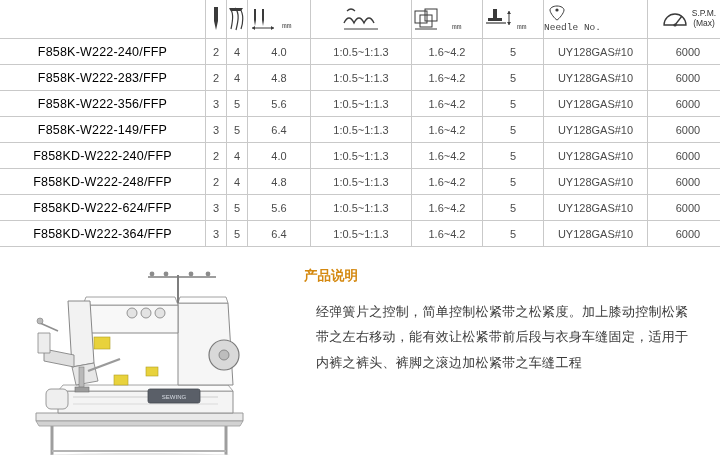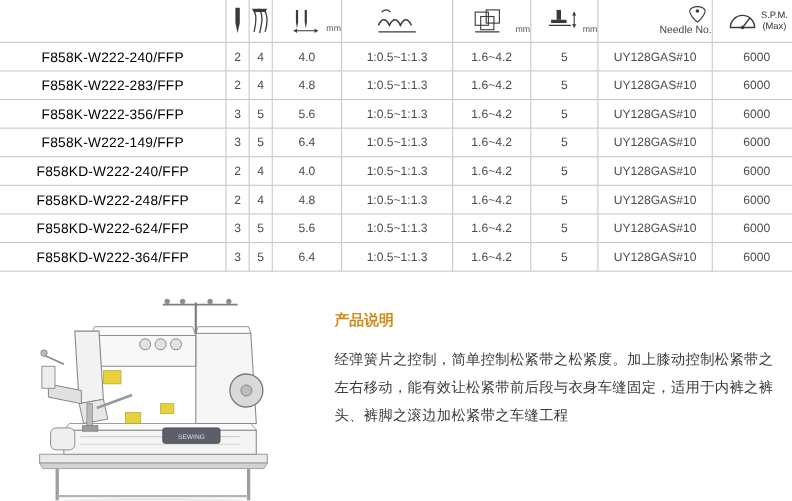--- a/index.html
+++ b/index.html
@@ -80,24 +80,25 @@
   }
   .icon-wrap svg { display: block; }
   .mm-label {
     font-size: 8px;
     color: #555;
     margin-left: 2px;
   }
   .hdr-inner {
     display: flex;
     flex-direction: column;
-    align-items: flex-end;
+    align-items: flex-start;
     justify-content: center;
     height: 100%;
     gap: 1px;
+    font-family: Liberation Mono, monospace;
   }
   .hdr-row {
     display: flex;
     align-items: flex-end;
     justify-content: center;
     gap: 2px;
   }
 
   
   .lower {
@@ -115,34 +116,34 @@
   }
   .desc-col {
     flex: 1;
     padding-left: 14px;
     padding-top: 4px;
   }
   .desc-title {
     color: #d4880f;
     font-weight: bold;
     font-size: 13.5px;
-    margin: 15px 0 14px 0;
+    margin: 0 0 14px 0;
   }
   .desc-sub {
     color: #2b2b2b;
     font-weight: bold;
     font-size: 15px;
     margin: 0 0 22px 0;
     letter-spacing: 0.5px;
   }
   .desc-body {
     color: #3a3a3a;
     font-size: 13px;
     line-height: 1.95;
-    margin: 0;
+    margin: 12px;
     letter-spacing: 0.3px;
   }
 
   
   .machine {
     position: absolute;
     left: 18px;
     top: 0;
     width: 250px;
     height: 195px;

